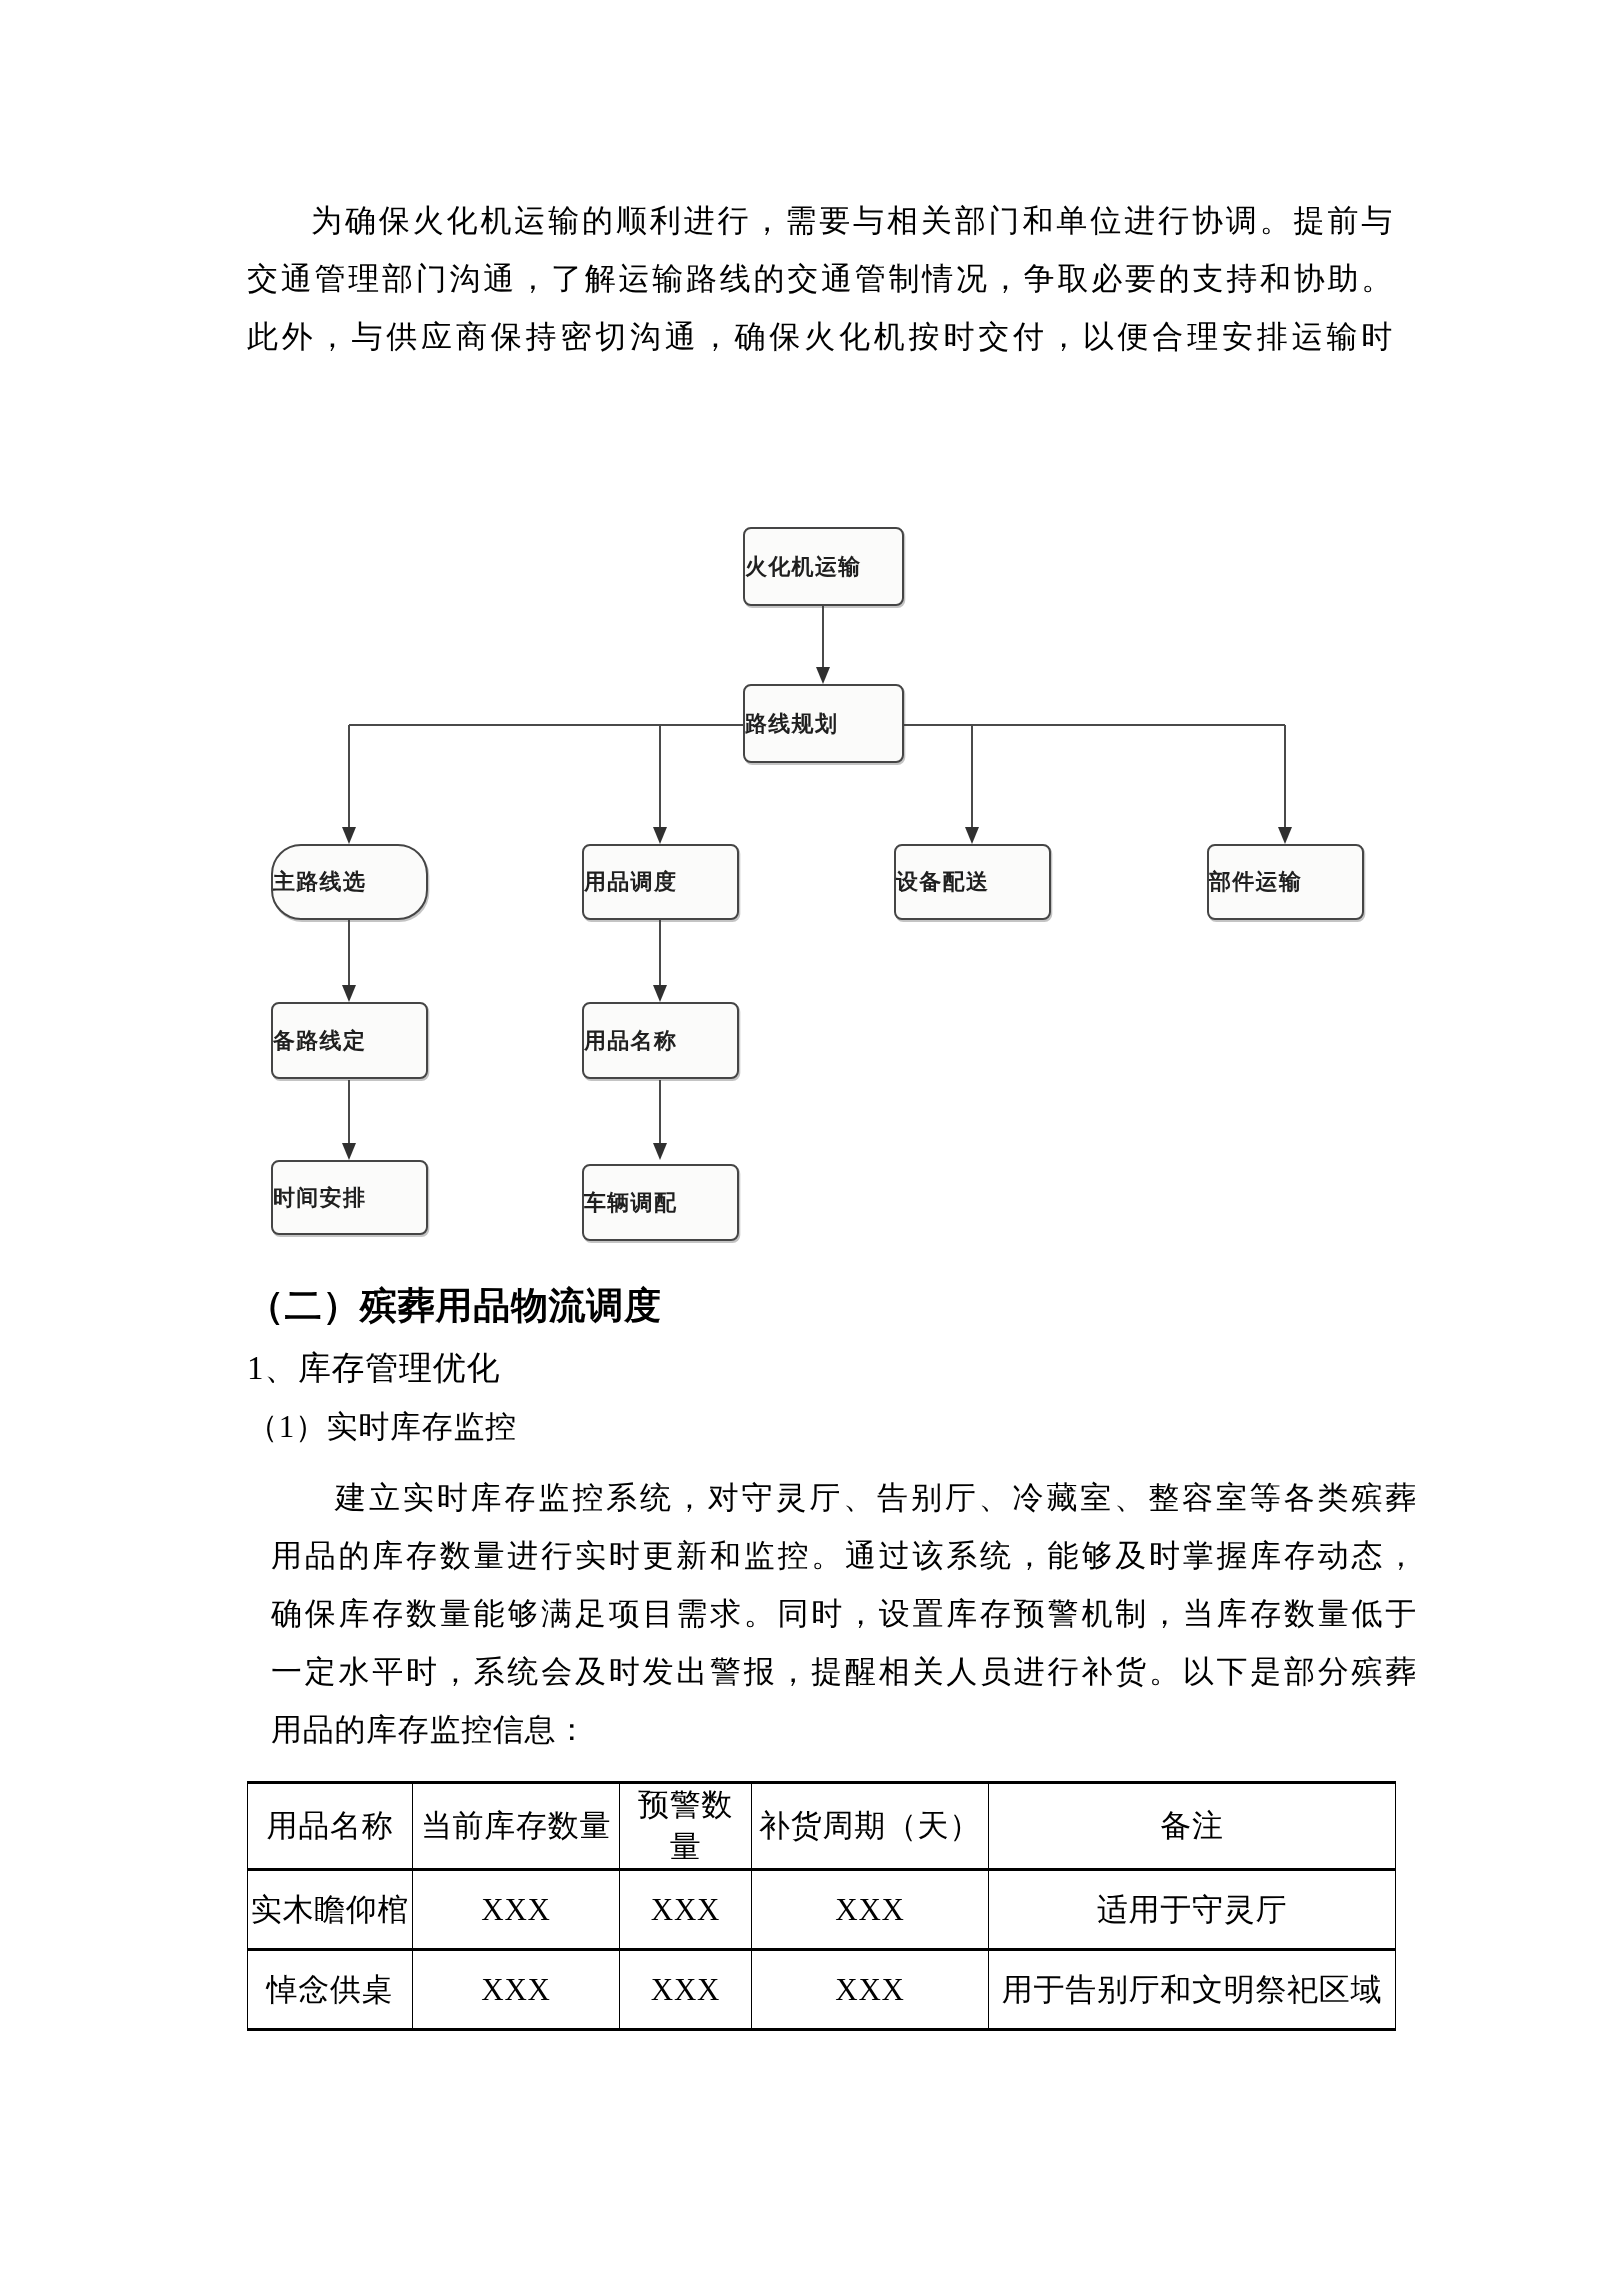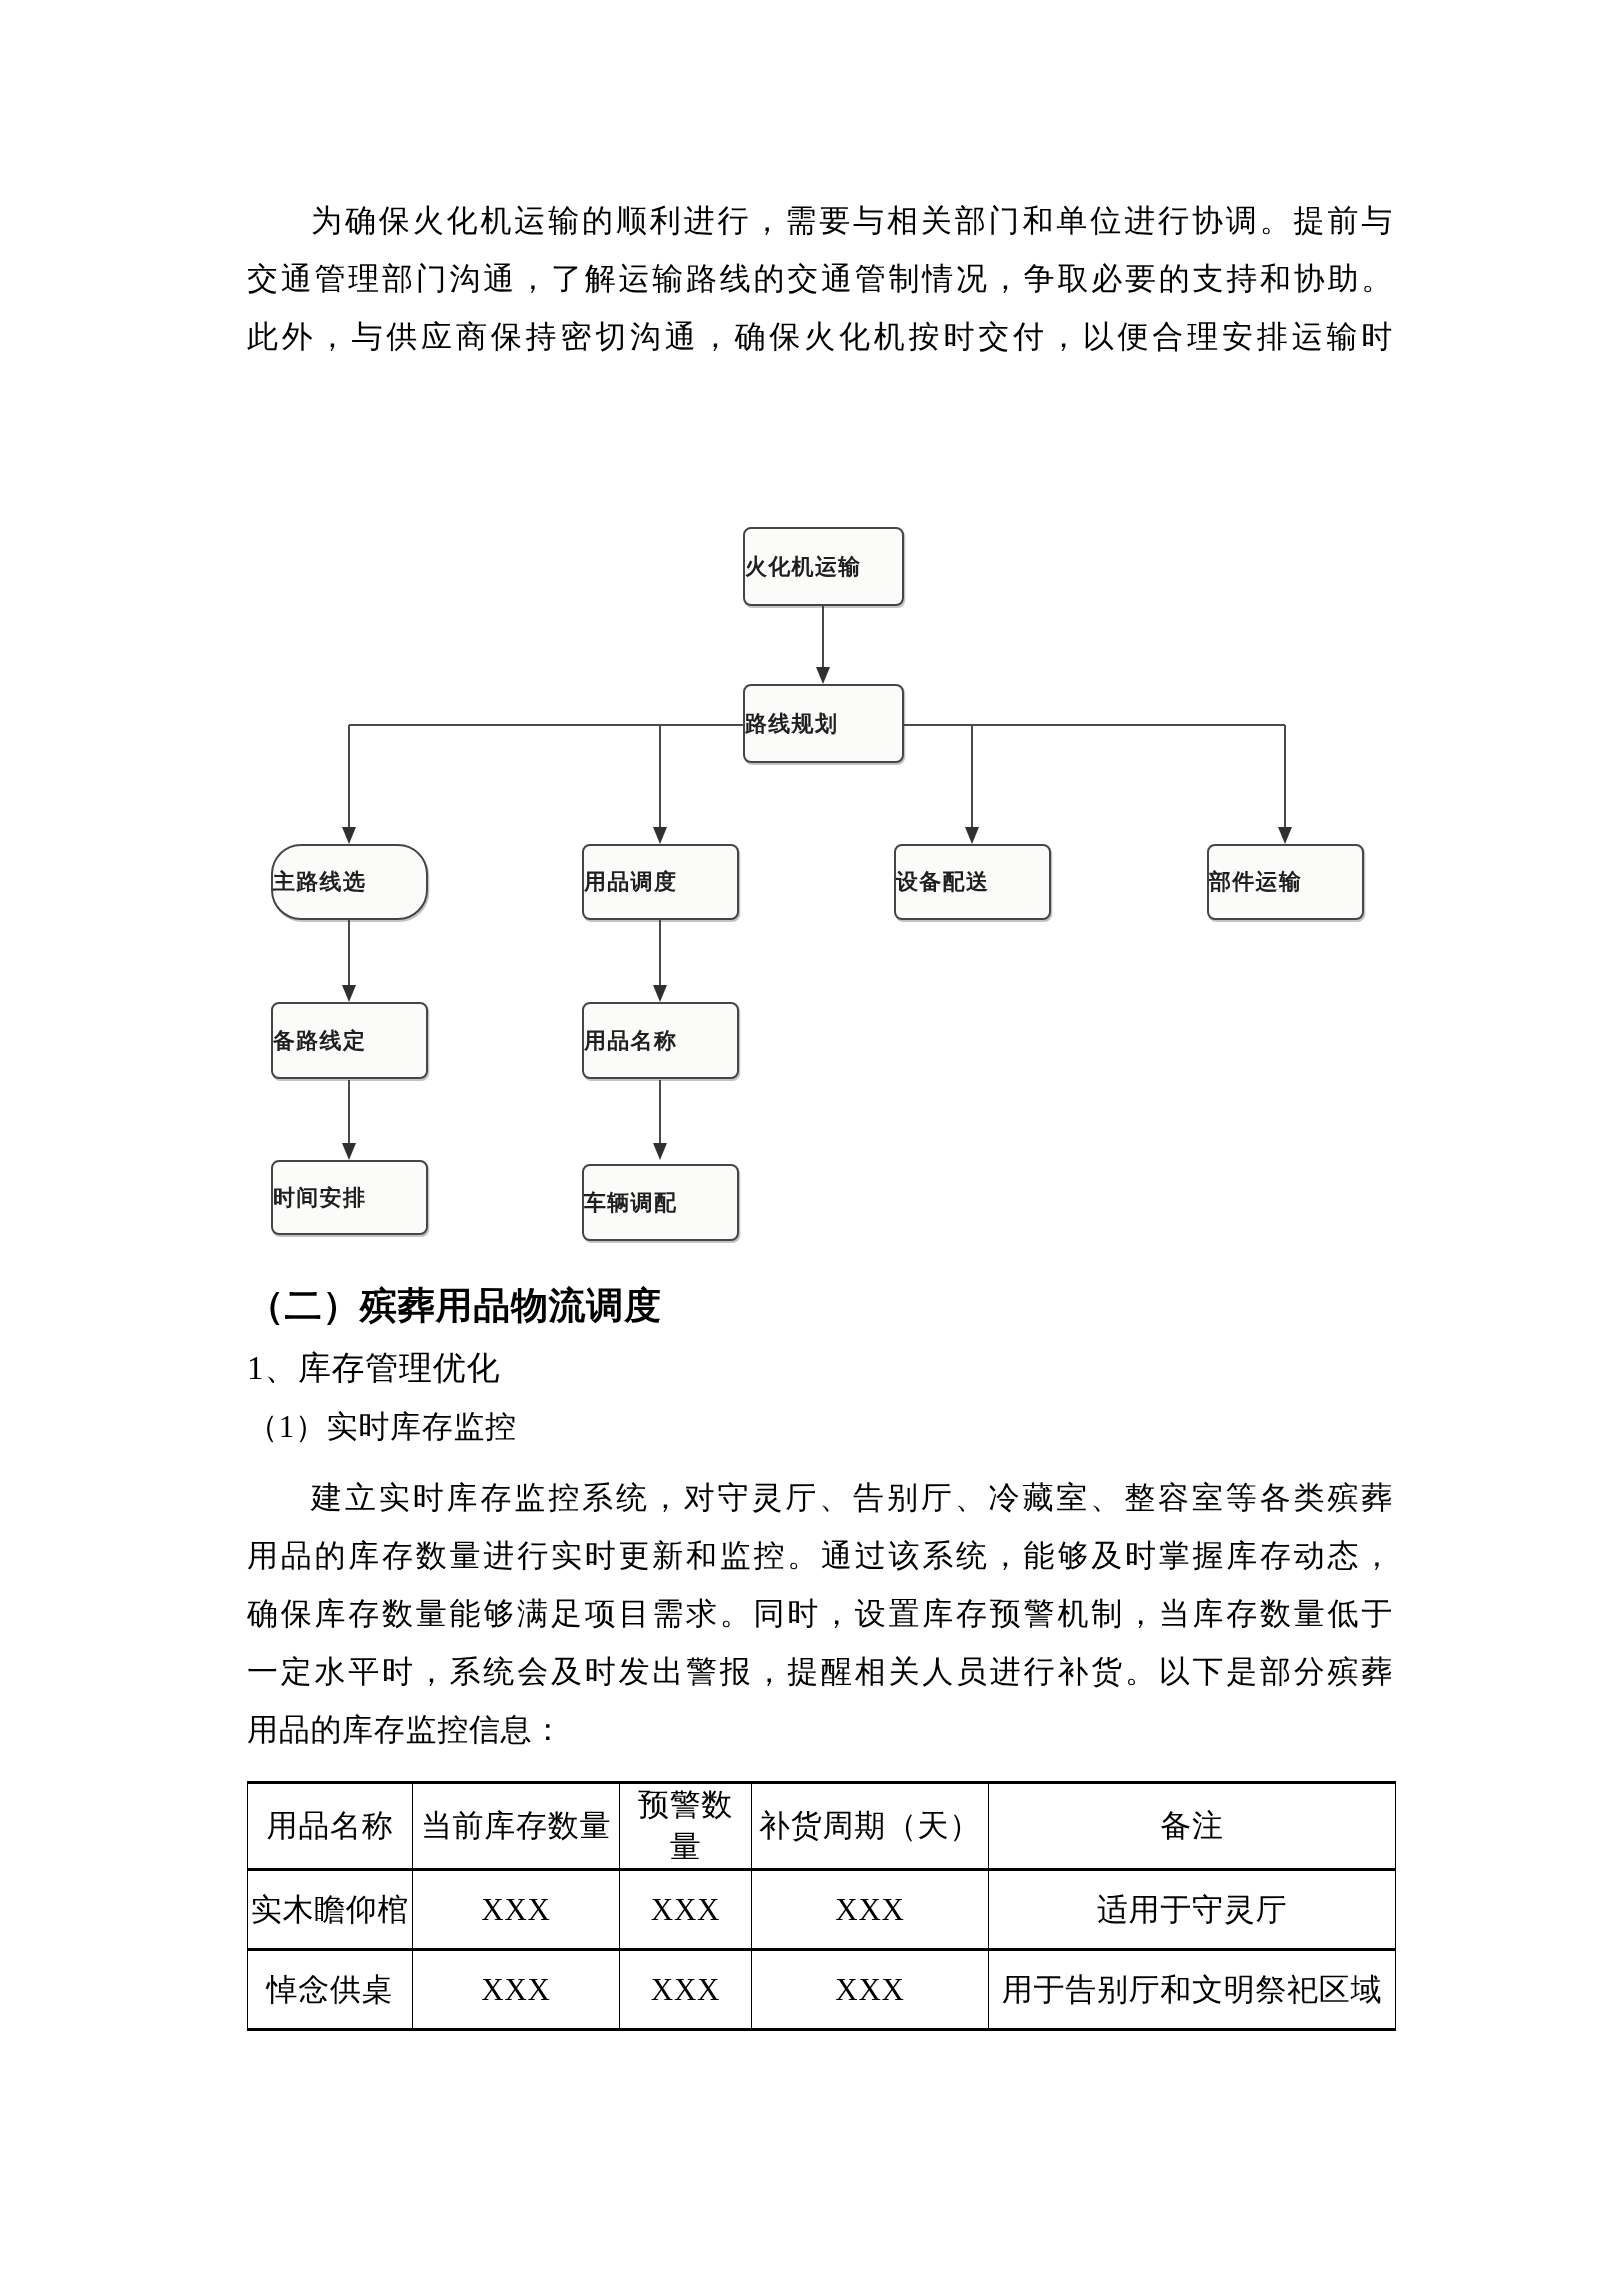--- a/index.html
+++ b/index.html
@@ -113,21 +113,21 @@
     </div>
     <div class="node" style="left:582px;top:1164px;width:157px;height:77px;">
       <span>车辆调配</span>
     </div>
   </div>
 
   <div class="h-section">（二）殡葬用品物流调度</div>
   <div class="h-sub1">1、库存管理优化</div>
   <div class="h-sub2">（1）实时库存监控</div>
 
-  <div class="para" style="top:1469px;">
+  <div class="para" style="top:1469px;margin-left:24px;">
     <div class="line first">建立实时库存监控系统，对守灵厅、告别厅、冷藏室、整容室等各类殡葬</div>
     <div class="line">用品的库存数量进行实时更新和监控。通过该系统，能够及时掌握库存动态，</div>
     <div class="line">确保库存数量能够满足项目需求。同时，设置库存预警机制，当库存数量低于</div>
     <div class="line">一定水平时，系统会及时发出警报，提醒相关人员进行补货。以下是部分殡葬</div>
     <div class="line last">用品的库存监控信息：</div>
   </div>
 
   <table class="inv-table">
     <colgroup>
       <col style="width:165px">

